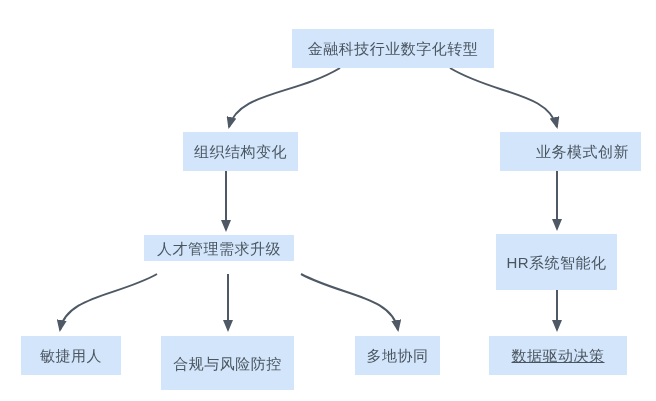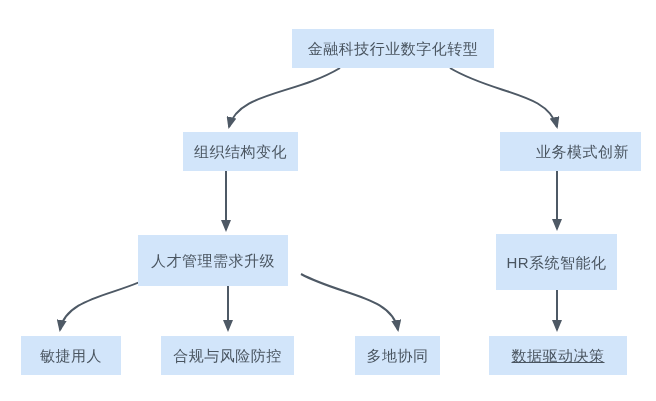--- a/index.html
+++ b/index.html
@@ -35,24 +35,24 @@
     line-height: 1;
     display: flex;
     align-items: center;
     justify-content: center;
     white-space: nowrap;
     letter-spacing: 0.5px;
   }
   .node-root       { left: 292px; top: 29px;  width: 202px; height: 39px; }
   .node-org        { left: 168px; top: 132px; width: 115px; height: 39px; margin-left: 15px; }
   .node-biz        { left: 500px; top: 132px; width: 117px; height: 39px; padding-left: 24px; }
-  .node-talent     { left: 138px; top: 235px; width: 150px; height: 51px; }
+  .node-talent     { left: 144px; top: 235px; width: 150px; height: 26px; }
   .node-hr         { left: 496px; top: 234px; width: 121px; height: 56px; }
   .node-agile      { left: 21px;  top: 336px; width: 100px;  height: 39px; }
-  .node-compliance { left: 161px; top: 336px; width: 133px; height: 39px; }
+  .node-compliance { left: 161px; top: 336px; width: 133px; height: 54px; }
   .node-multi      { left: 355px; top: 336px; width: 85px;  height: 39px; text-align: right; }
   .node-data       { left: 489px; top: 336px; width: 138px; height: 39px; text-decoration: underline; }
 </style>
 </head>
 <body>
 
 <div class="canvas">
 
   <svg class="edges" width="656" height="401" viewBox="0 0 656 401" xmlns="http://www.w3.org/2000/svg">
     <defs>

